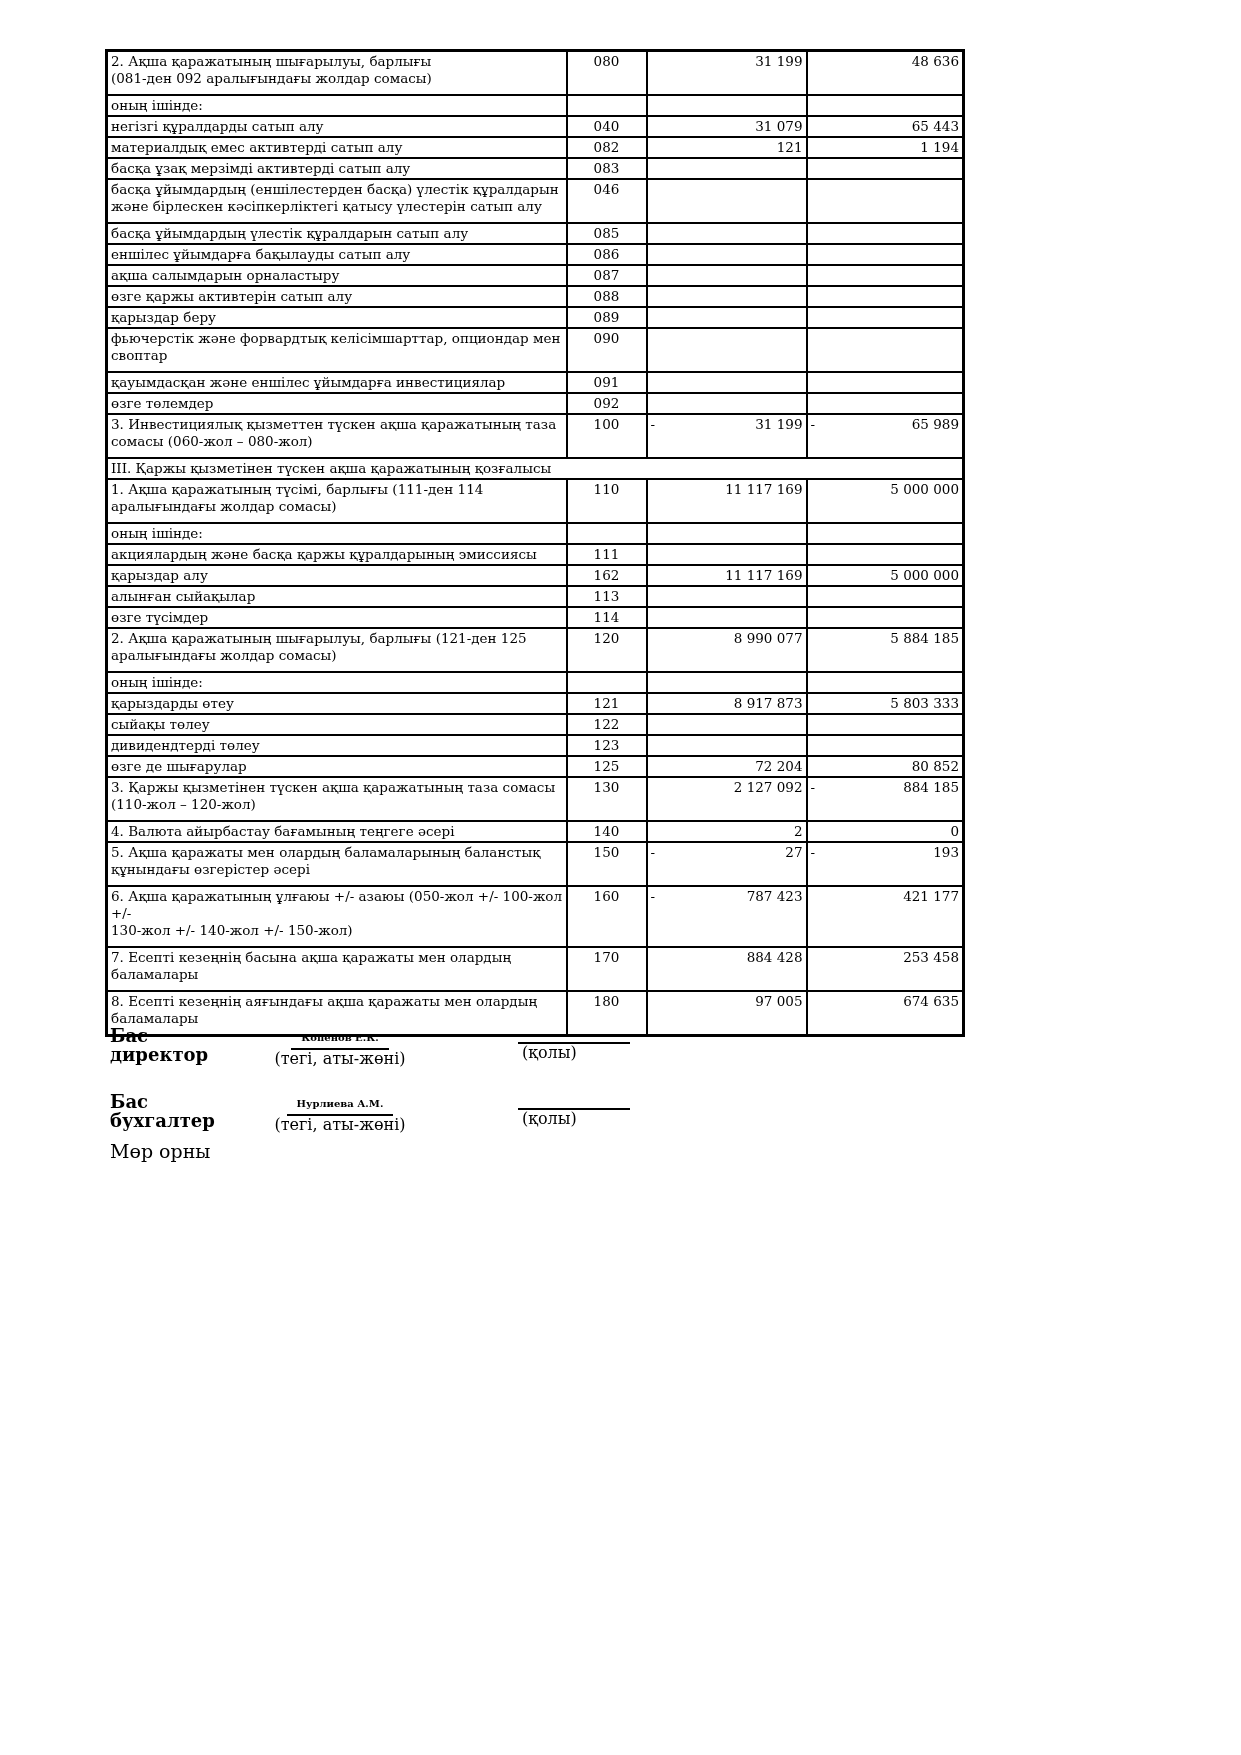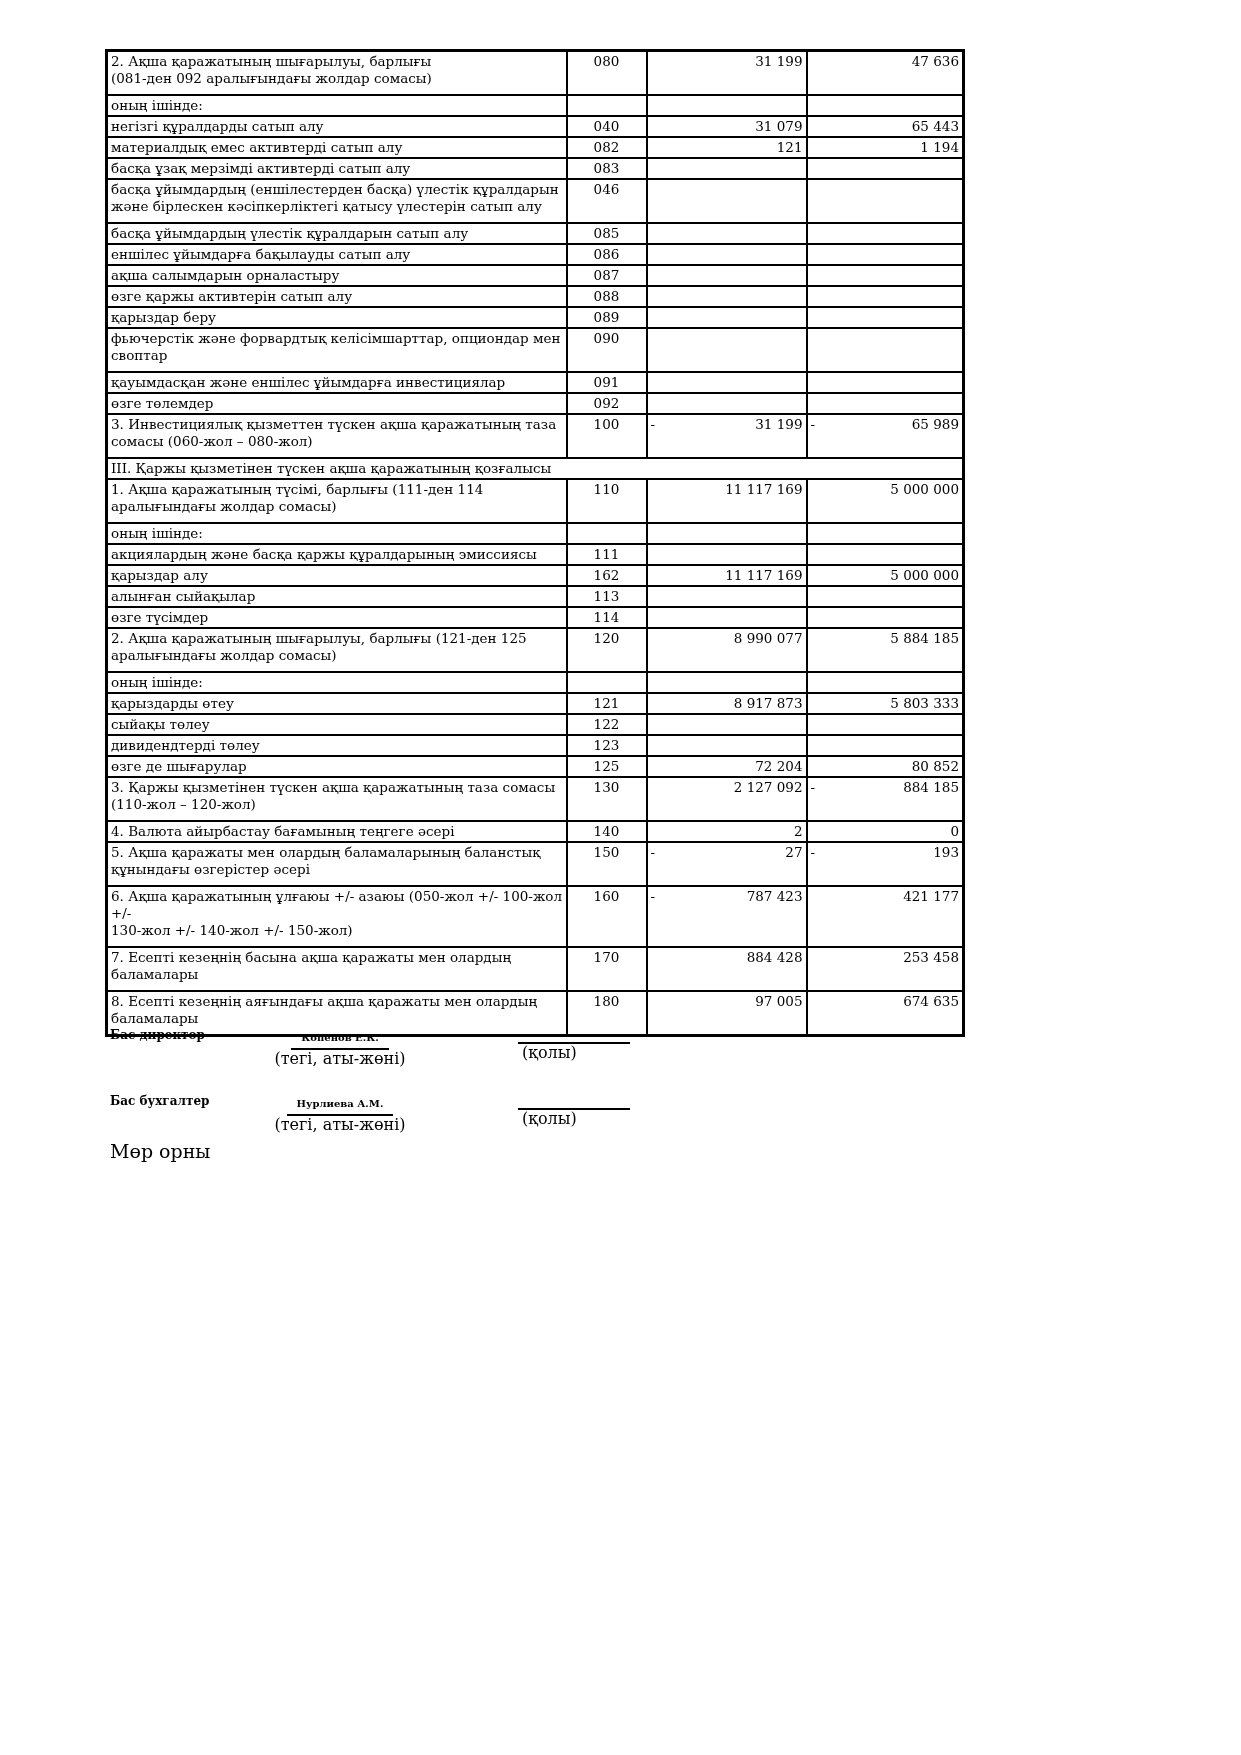--- a/index.html
+++ b/index.html
@@ -40,21 +40,21 @@
   .sig-block {
     position: absolute;
     left: 110px;
     top: 1026px;
     width: 640px;
   }
   .sig-row { display: flex; align-items: flex-start; margin-bottom: 26px; }
   .sig-role {
     width: 130px;
     font-weight: bold;
-    font-size: 12px;
+    font-size: 18px;
     line-height: 19px;
   }
   .sig-name-col { width: 200px; text-align: center; }
   .sig-name {
     display: inline-block;
     font-weight: bold;
     font-size: 10px;
     line-height: 19px;
     border-bottom: 2px solid #000;
     padding: 0 10px 1px 10px;
@@ -89,21 +89,21 @@
           <td class="code-cell">080</td>
           <td class="val-cell">
             <div class="valwrap">
               <span class="minus"></span>
               <span class="num">31 199</span>
             </div>
           </td>
           <td class="val-cell">
             <div class="valwrap">
               <span class="minus"></span>
-              <span class="num">47 636</span>
+              <span class="num">48 636</span>
             </div>
           </td>
         </tr>
         <tr>
           <td class="label-cell">оның ішінде:</td>
           <td class="code-cell"></td>
           <td class="val-cell">
             <div class="valwrap">
               <span class="minus"></span>
               <span class="num"></span>

